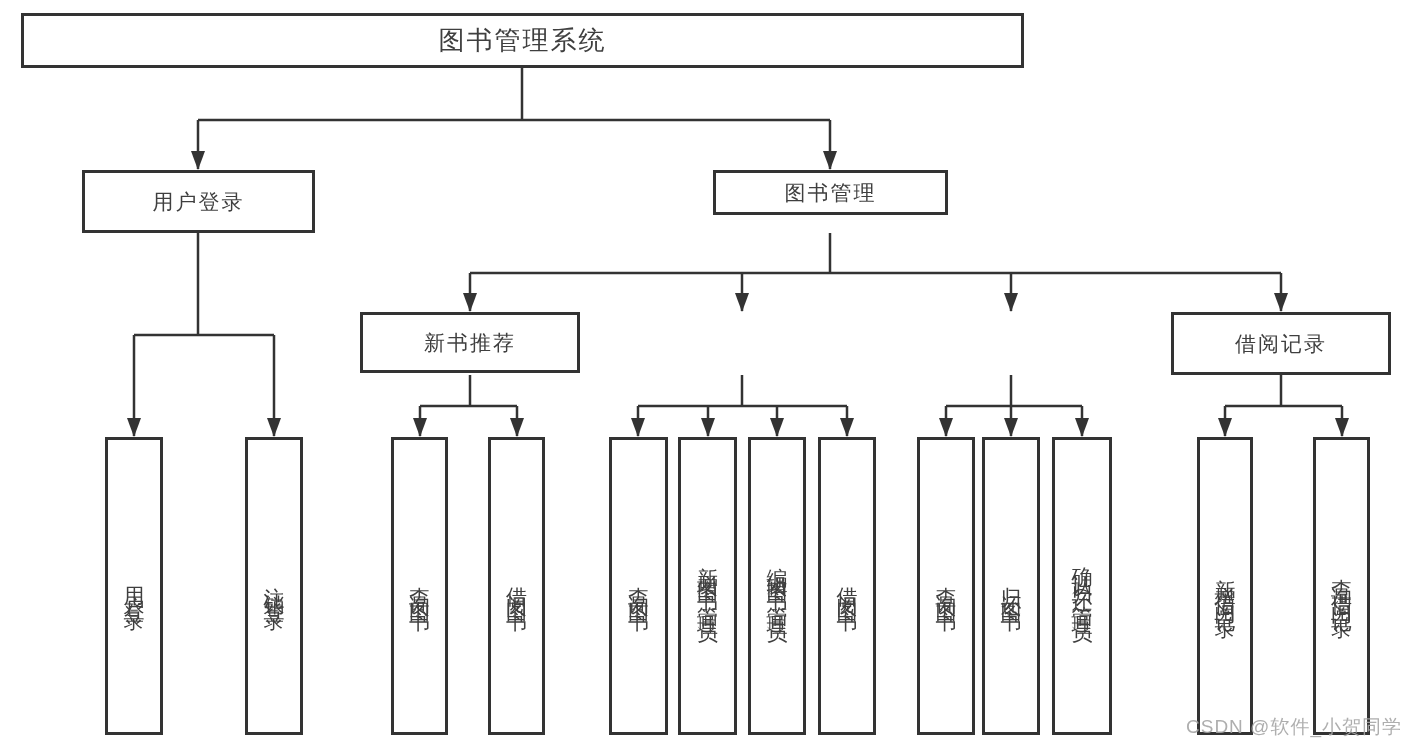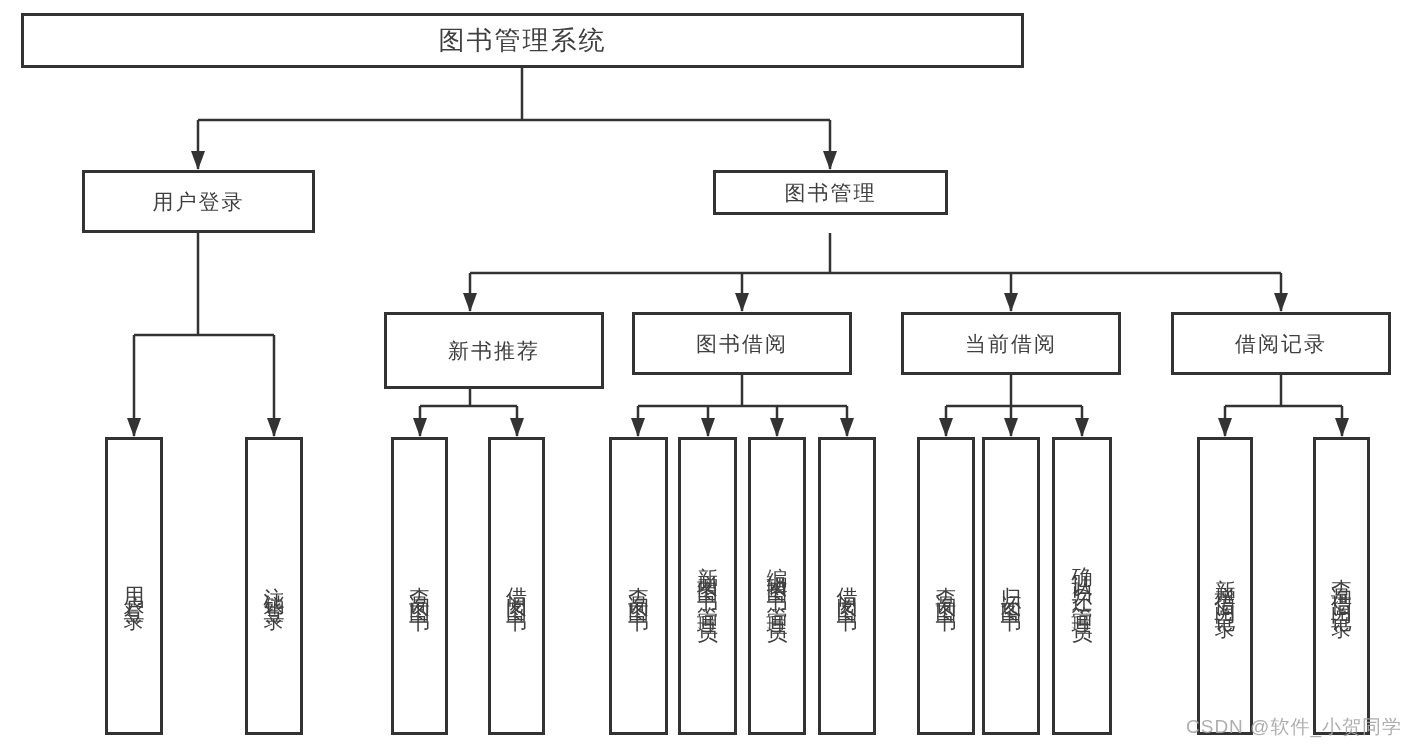--- a/index.html
+++ b/index.html
@@ -39,21 +39,21 @@
     letter-spacing: 8px;
     color: #3f3f3f;
     white-space: nowrap;
   }
   
   .n-root   { left: 21px;  top: 13px;  width: 1003px; height: 55px; }
   
   .n-login  { left: 82px;  top: 170px; width: 233px; height: 63px; }
   .n-mgmt   { left: 713px; top: 170px; width: 235px; height: 45px; }
   
-  .n-newb   { left: 360px;  top: 312px; width: 220px; height: 77px; margin-left: 24px; }
+  .n-newb   { left: 360px;  top: 312px; width: 220px; height: 61px; }
   .n-bborrow{ left: 632px;  top: 312px; width: 220px; height: 63px; }
   .n-cborrow{ left: 901px;  top: 312px; width: 220px; height: 63px; }
   .n-brec   { left: 1171px; top: 312px; width: 220px; height: 63px; }
   
   .leaf { top: 437px; height: 298px; }
   .l-u1 { left: 105px;  width: 58px; }
   .l-u2 { left: 245px;  width: 58px; }
   .l-n1 { left: 391px;  width: 57px; }
   .l-n2 { left: 488px;  width: 57px; }
   .l-b1 { left: 609px;  width: 59px; }
@@ -138,26 +138,20 @@
   <div class="node hnode n-login">
     <span>用户登录</span>
   </div>
   <div class="node hnode n-mgmt">
     <span>图书管理</span>
   </div>
 
   <div class="node hnode n-newb">
     <span>新书推荐</span>
   </div>
-  <div class="node hnode n-bborrow">
-    <span>图书借阅</span>
-  </div>
-  <div class="node hnode n-cborrow">
-    <span>当前借阅</span>
-  </div>
   <div class="node hnode n-brec">
     <span>借阅记录</span>
   </div>
 
   <div class="node vnode leaf l-u1">
     <span>用户登录</span>
   </div>
   <div class="node vnode leaf l-u2">
     <span>注销登录</span>
   </div>

